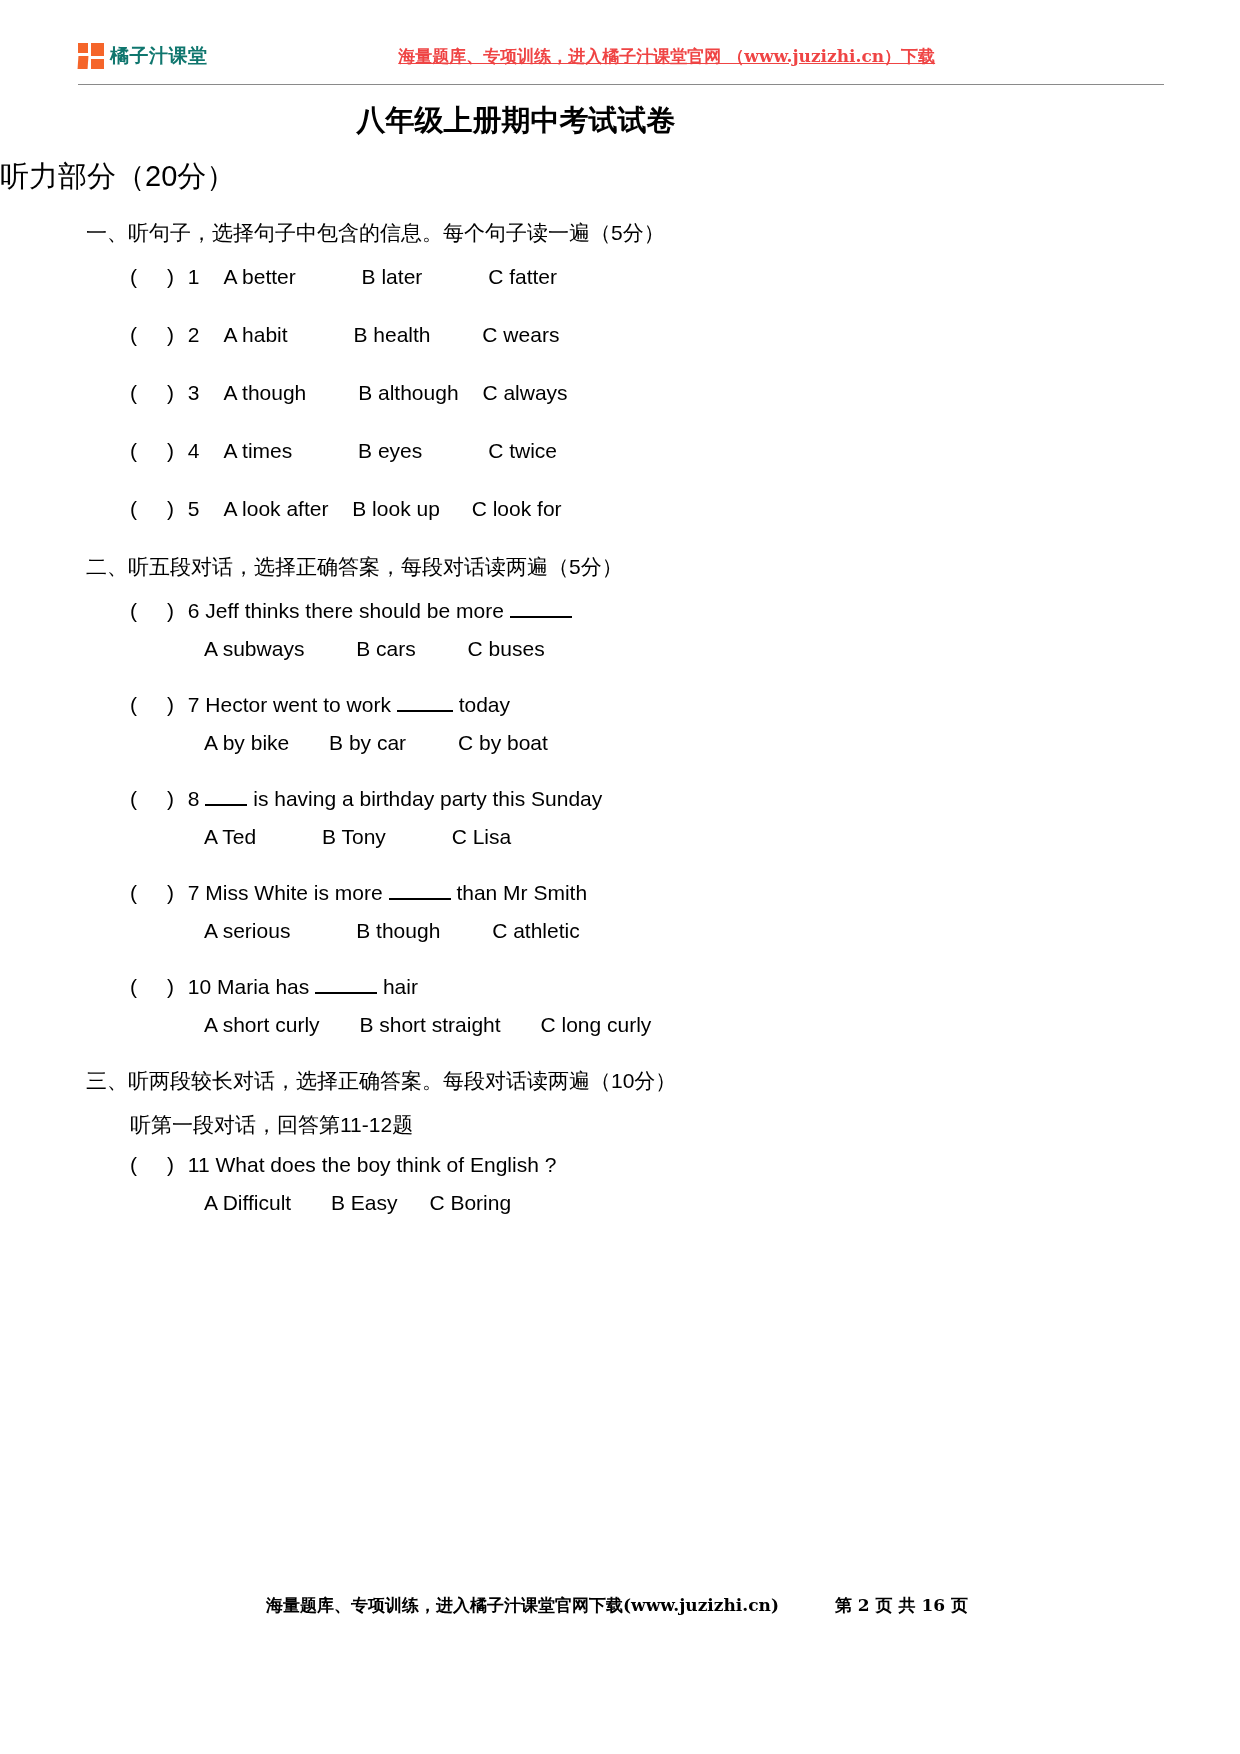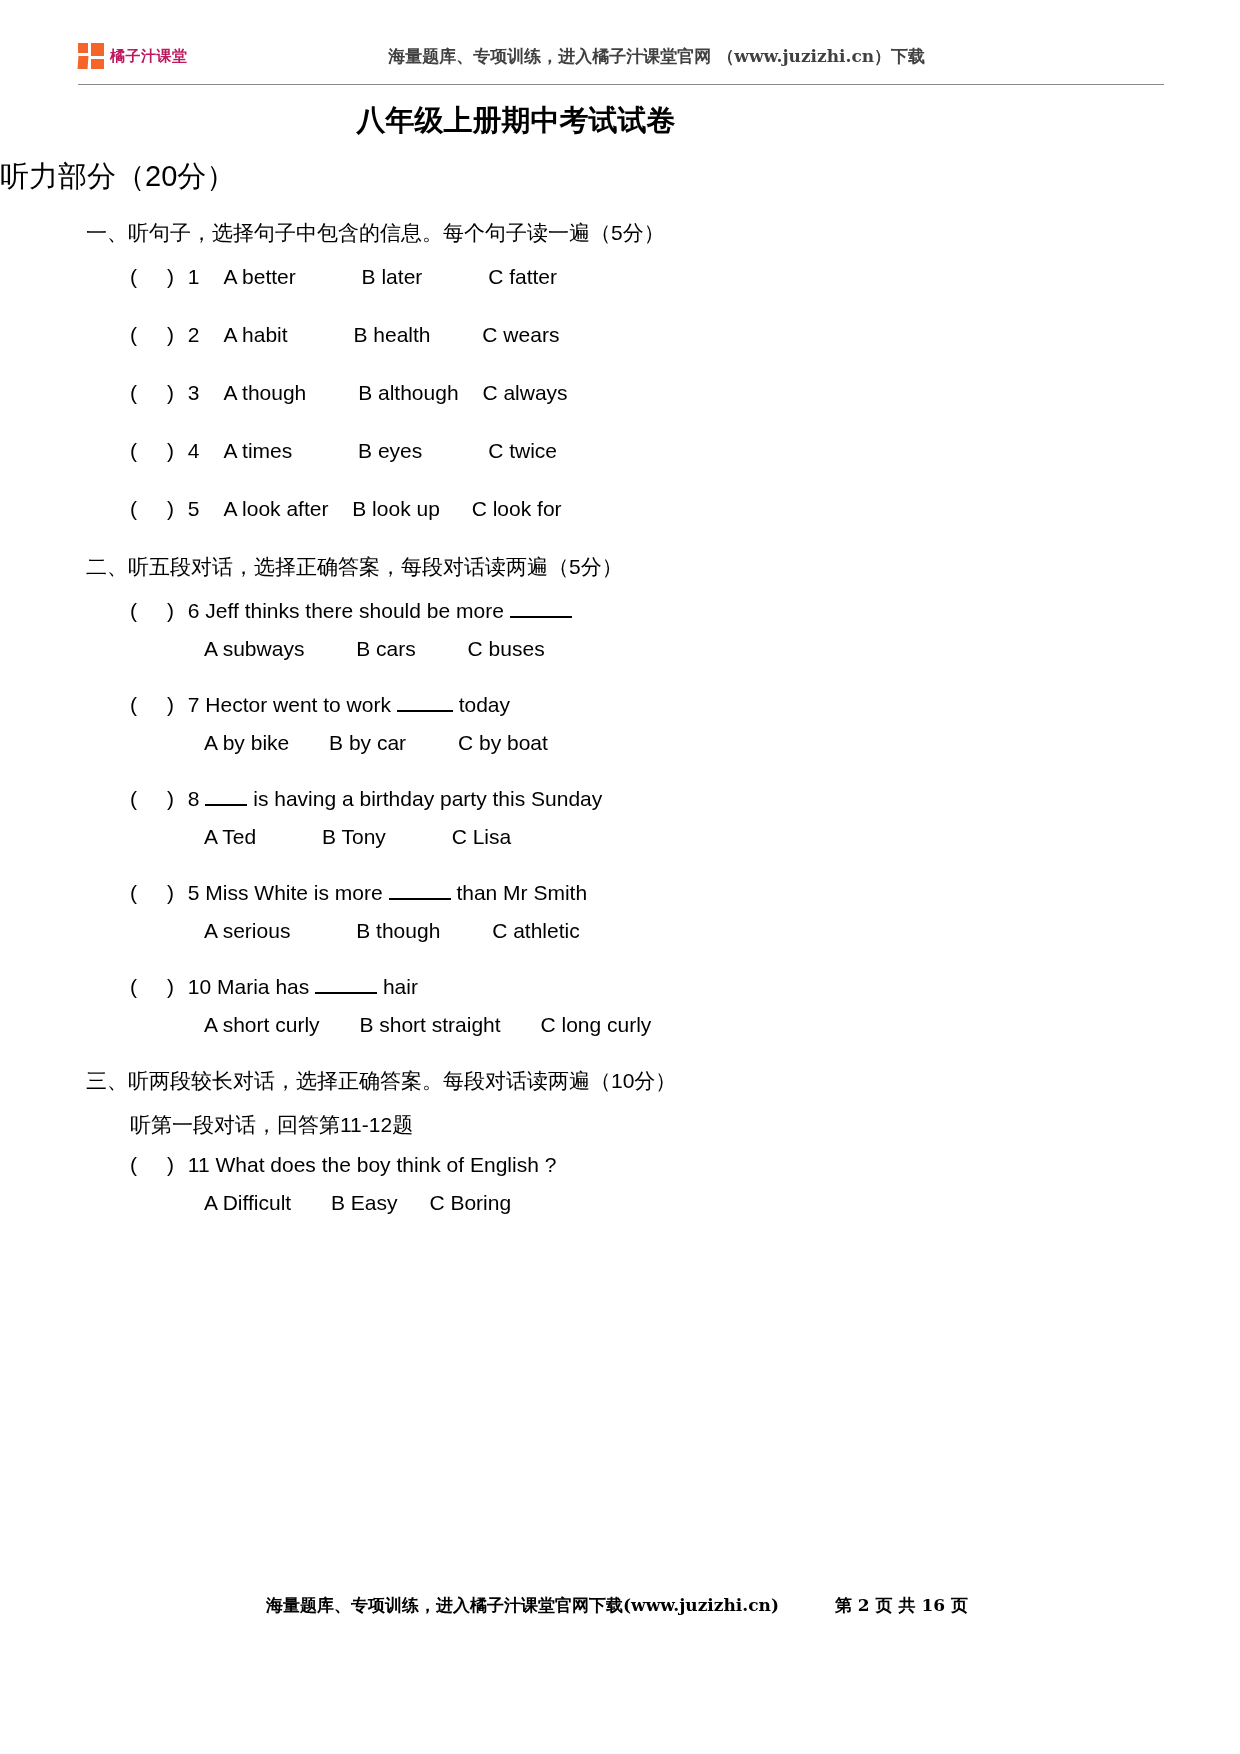--- a/index.html
+++ b/index.html
@@ -49,36 +49,37 @@
     background: #F5652A;
   }
   .brand-mark i.sq-tl { left: 0;    top: 0;    width: 10px; height: 10px; }
   .brand-mark i.sq-tr { left: 13px; top: 0;    width: 13px; height: 13px; }
   .brand-mark i.sq-bl { left: 0;    top: 13px; width: 10px; height: 13px;
                         transform: skewX(-4deg); }
   .brand-mark i.sq-br { left: 13px; top: 16px; width: 13px; height: 10px; }
 
   .brand-name {
     font-family: "DejaVu Sans", "Liberation Sans", sans-serif;
-    font-size: 15px;
-    font-weight: bold;
-    color: #be185d;
+    font-size: 19px;
+    font-weight: bold;
+    color: #0f766e;
     letter-spacing: 0.5px;
     white-space: nowrap;
   }
 
   .header-promo {
     flex: 1 1 auto;
     text-align: center;
     font-family: "DejaVu Serif", "Liberation Serif", serif;
     font-size: 17px;
     font-weight: bold;
-    color: #404040;
+    color: #ef4444;
     white-space: nowrap;
     padding-left: 40px;
+    text-decoration: underline;
   }
 
   .header-rule {
     position: absolute;
     left: 78px;
     top: 84px;
     width: 1086px;
     height: 1px;
     background: #8a8a8a;
   }
@@ -294,21 +295,21 @@
       <span>is having a birthday party this Sunday</span>
     </p>
     <p class="opts">
       <span class="ilopt">A Ted</span>
       <span class="g-60"></span><span class="ilopt">B Tony</span>
       <span class="g-60"></span><span class="ilopt">C Lisa</span>
     </p>
 
     <p class="q-row tight">
       <span class="paren"><span class="pl">(</span><span>)</span></span>
-      <span>5 Miss White is more</span>
+      <span>7 Miss White is more</span>
       <span class="blank b-lg"></span>
       <span>than Mr Smith</span>
     </p>
     <p class="opts">
       <span class="ilopt">A serious</span>
       <span class="g-60"></span><span class="ilopt">B though</span>
       <span class="g-46"></span><span class="ilopt">C athletic</span>
     </p>
 
     <p class="q-row tight">

